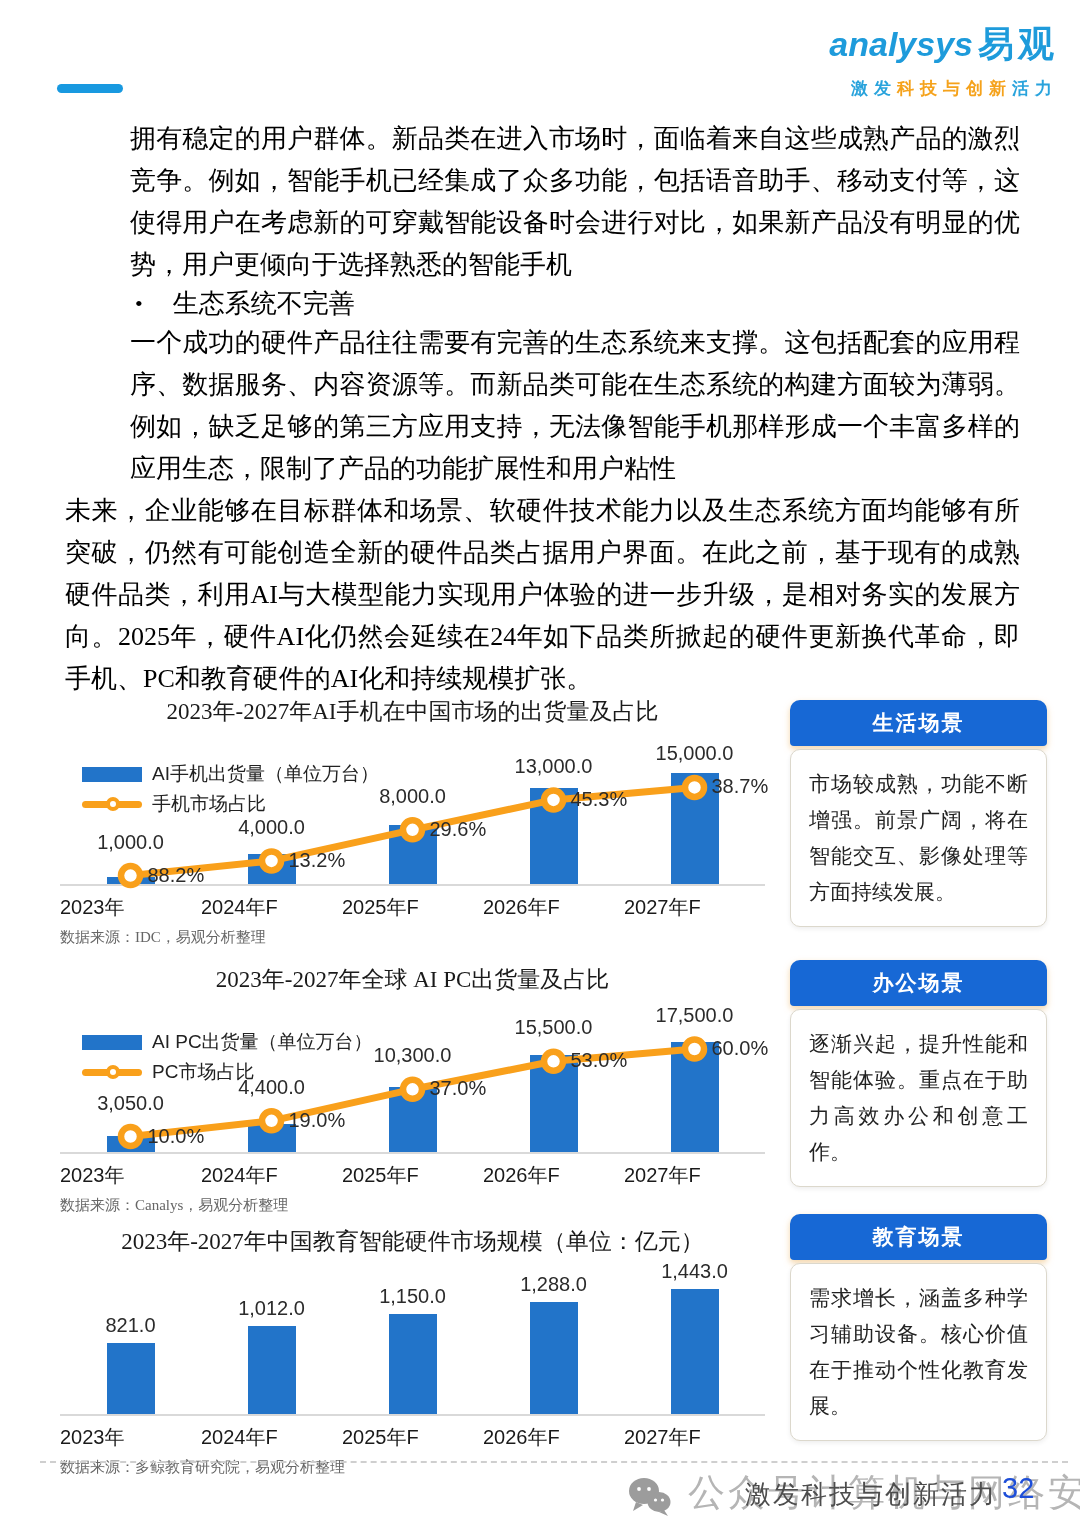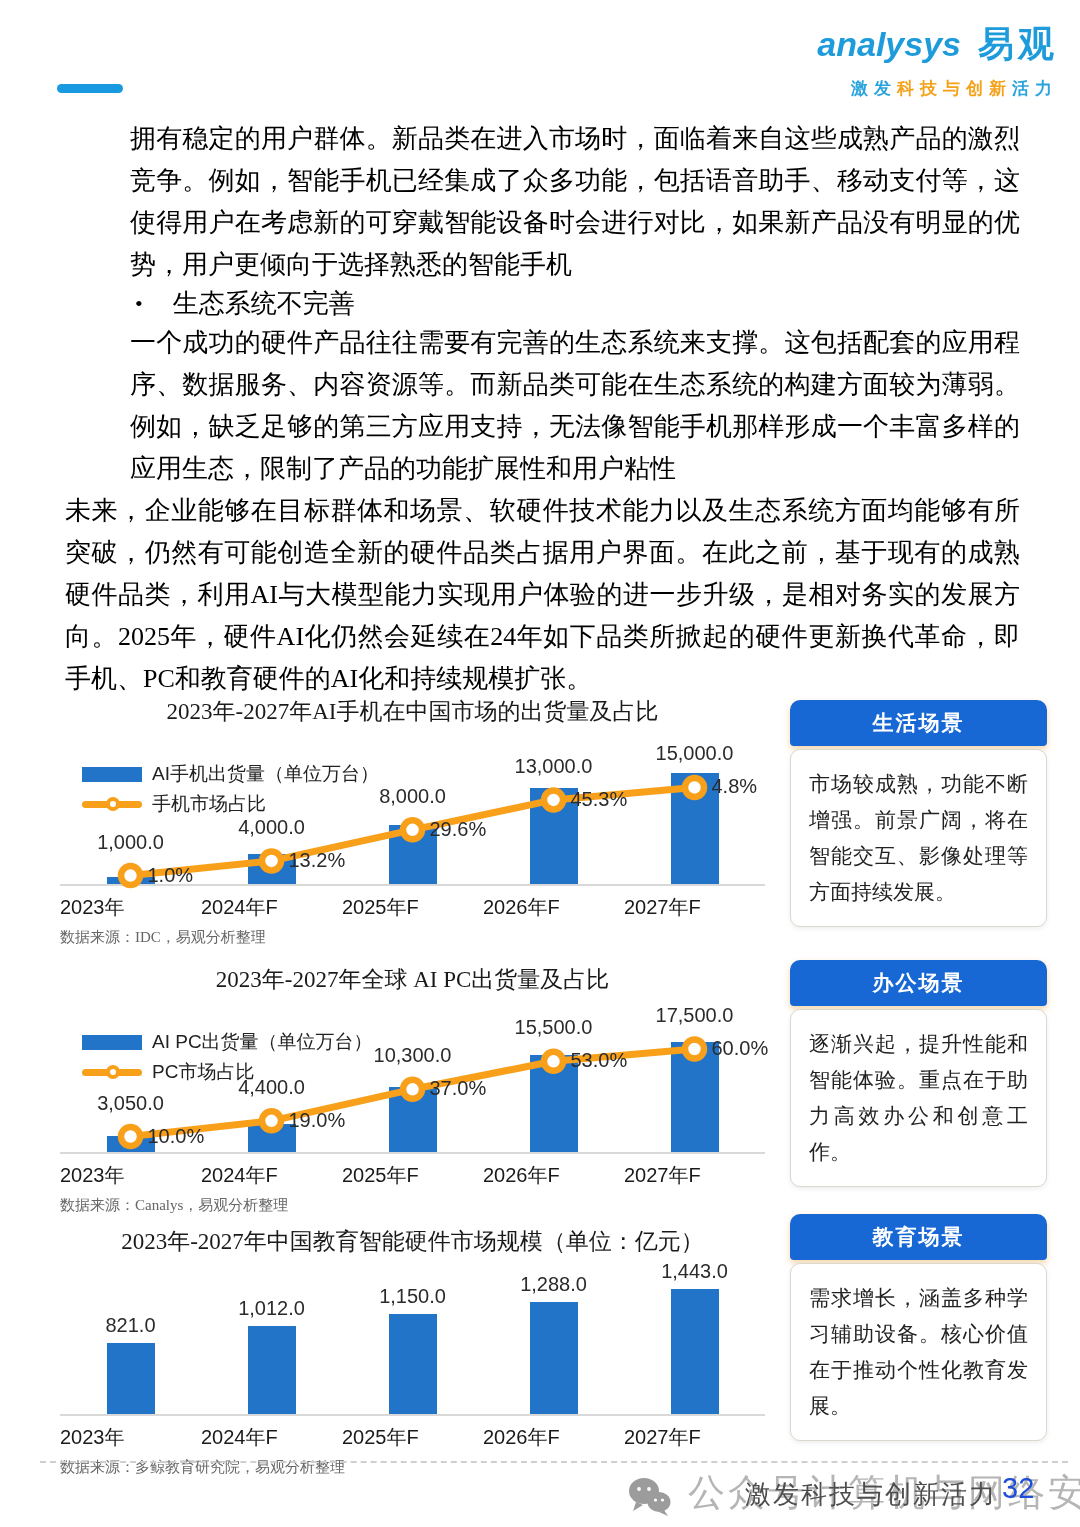--- a/index.html
+++ b/index.html
@@ -12,21 +12,21 @@
   }
   
   .top-dash {
     position:absolute; left:57px; top:84px; width:66px; height:9px;
     border-radius:5px; background:#1899E0;
   }
   .logo {
     position:absolute; right:22px; top:20px; text-align:right;
     font-family:"Liberation Sans","DejaVu Sans",sans-serif;
   }
-  .logo-row { display:flex; align-items:center; justify-content:flex-end; gap:17px; }
+  .logo-row { display:flex; align-items:center; justify-content:flex-end; gap:5px; }
   .logo-en {
     font-size:34px; font-weight:bold; font-style:italic; color:#1E9BDB; letter-spacing:0;
   }
   .logo-cn { font-size:36px; font-weight:bold; color:#1E9BDB; letter-spacing:4px; }
   .logo-tagline { margin-top:8px; font-size:17px; font-weight:bold; letter-spacing:6px; }
   .tag-blue { color:#29A3DC; }
   .tag-orange { color:#F5A21B; }
   
   .content {
     position:absolute; left:65px; top:118px; width:955px;
@@ -137,25 +137,25 @@
           <div class="bar" style="left: 469.5px; height: 96.2px;"></div>
           <div class="bar" style="left: 610.5px; height: 111px;"></div>
           <svg width="705" height="155">
             <polyline points="70.5,144.6 211.5,129.9 352.5,98.8 493.5,68.9 634.5,56.4" fill="none" stroke="#F9A01B" stroke-width="7" stroke-linecap="round" stroke-linejoin="round"></polyline>
             <circle cx="70.5" cy="144.6" r="9.5" fill="#fff" stroke="#F9A01B" stroke-width="6.5"></circle>
             <circle cx="211.5" cy="129.9" r="9.5" fill="#fff" stroke="#F9A01B" stroke-width="6.5"></circle>
             <circle cx="352.5" cy="98.8" r="9.5" fill="#fff" stroke="#F9A01B" stroke-width="6.5"></circle>
             <circle cx="493.5" cy="68.9" r="9.5" fill="#fff" stroke="#F9A01B" stroke-width="6.5"></circle>
             <circle cx="634.5" cy="56.4" r="9.5" fill="#fff" stroke="#F9A01B" stroke-width="6.5"></circle>
           </svg>
-          <div class="pct-label" style="left: 87.5px; top: 132.55px;">1.0%</div>
+          <div class="pct-label" style="left: 87.5px; top: 132.55px;">88.2%</div>
           <div class="pct-label" style="left: 228.5px; top: 117.92px;">13.2%</div>
           <div class="pct-label" style="left: 369.5px; top: 86.76px;">29.6%</div>
           <div class="pct-label" style="left: 510.5px; top: 56.93px;">45.3%</div>
-          <div class="pct-label" style="left: 651.5px; top: 44.39px;">4.8%</div>
+          <div class="pct-label" style="left: 651.5px; top: 44.39px;">38.7%</div>
           <div class="bar-label" style="left: -4.5px; bottom: 30.4px;">1,000.0</div>
           <div class="bar-label" style="left: 136.5px; bottom: 45.1px;">4,000.0</div>
           <div class="bar-label" style="left: 277.5px; bottom: 76.2px;">8,000.0</div>
           <div class="bar-label" style="left: 418.5px; bottom: 106.1px;">13,000.0</div>
           <div class="bar-label" style="left: 559.5px; bottom: 118.6px;">15,000.0</div>
           <div class="legend">
             <div class="legend-row">
               <span class="legend-swatch"></span>
               <span>AI手机出货量（单位万台）</span>
             </div>

